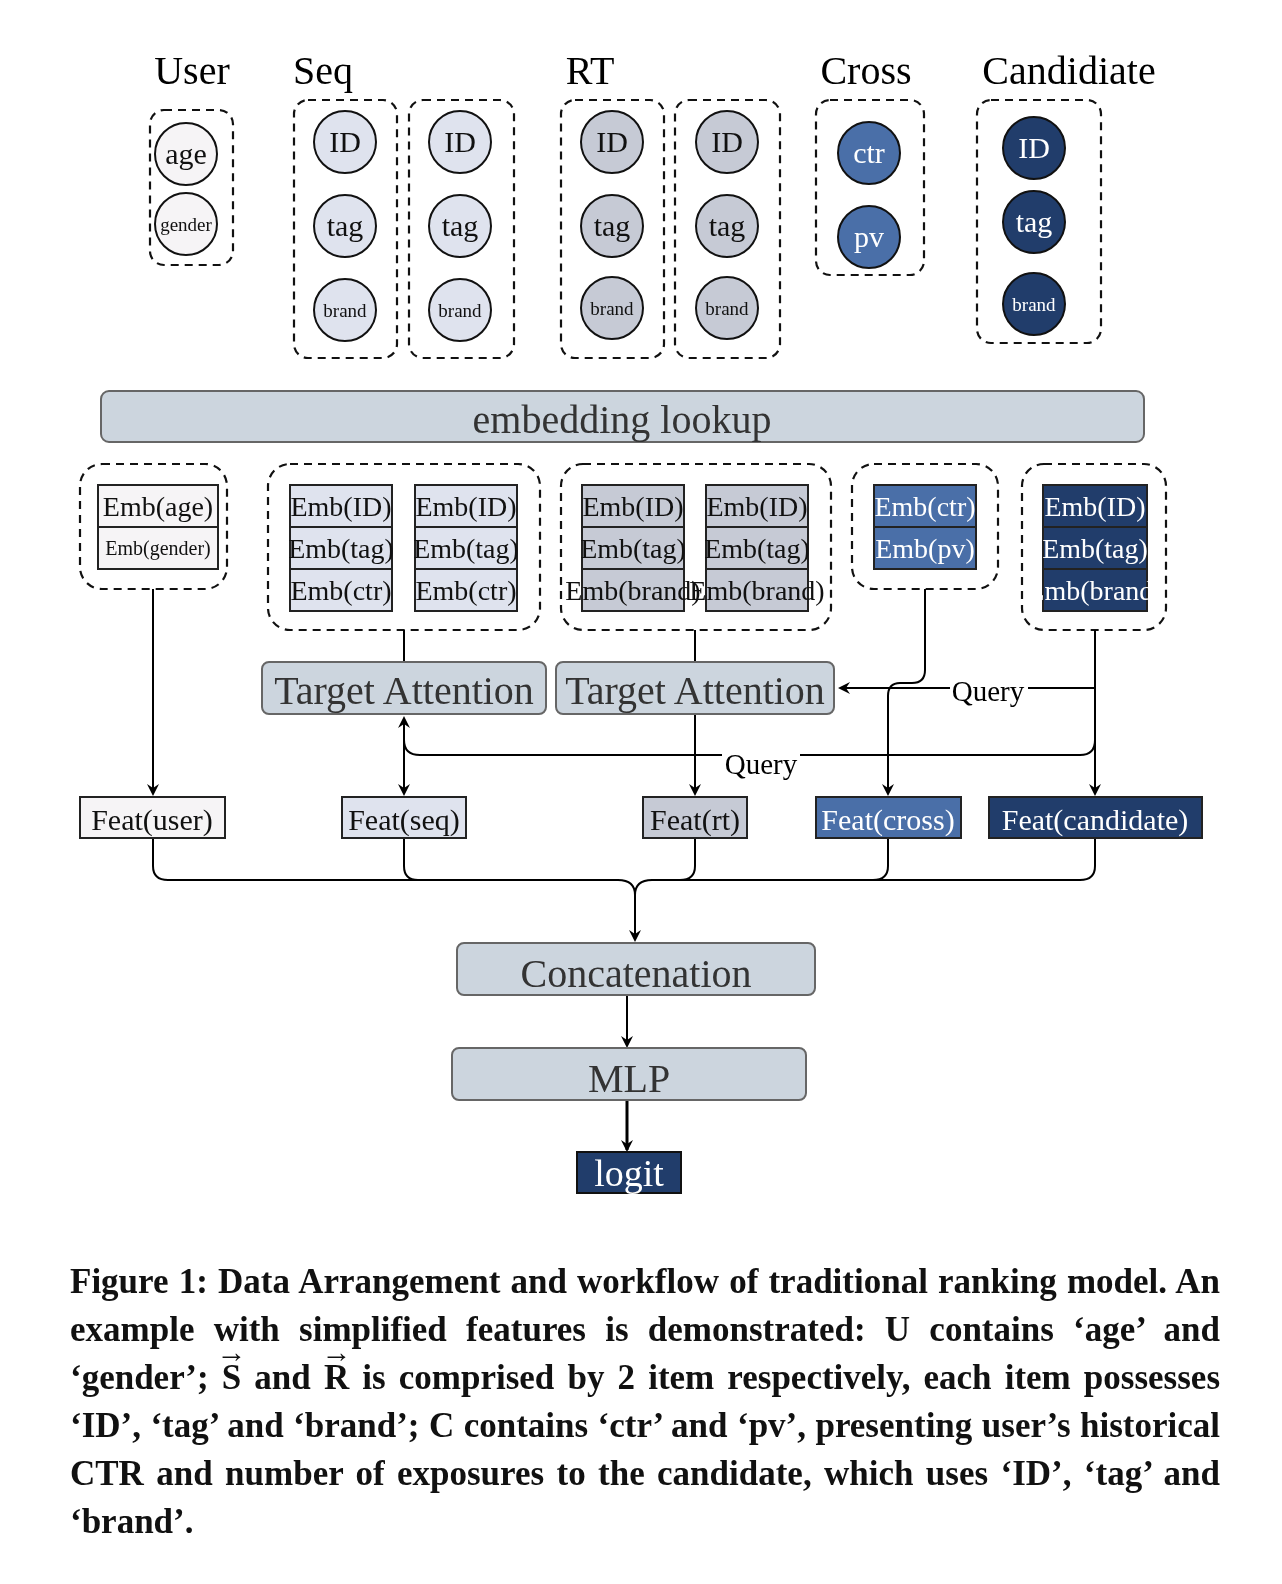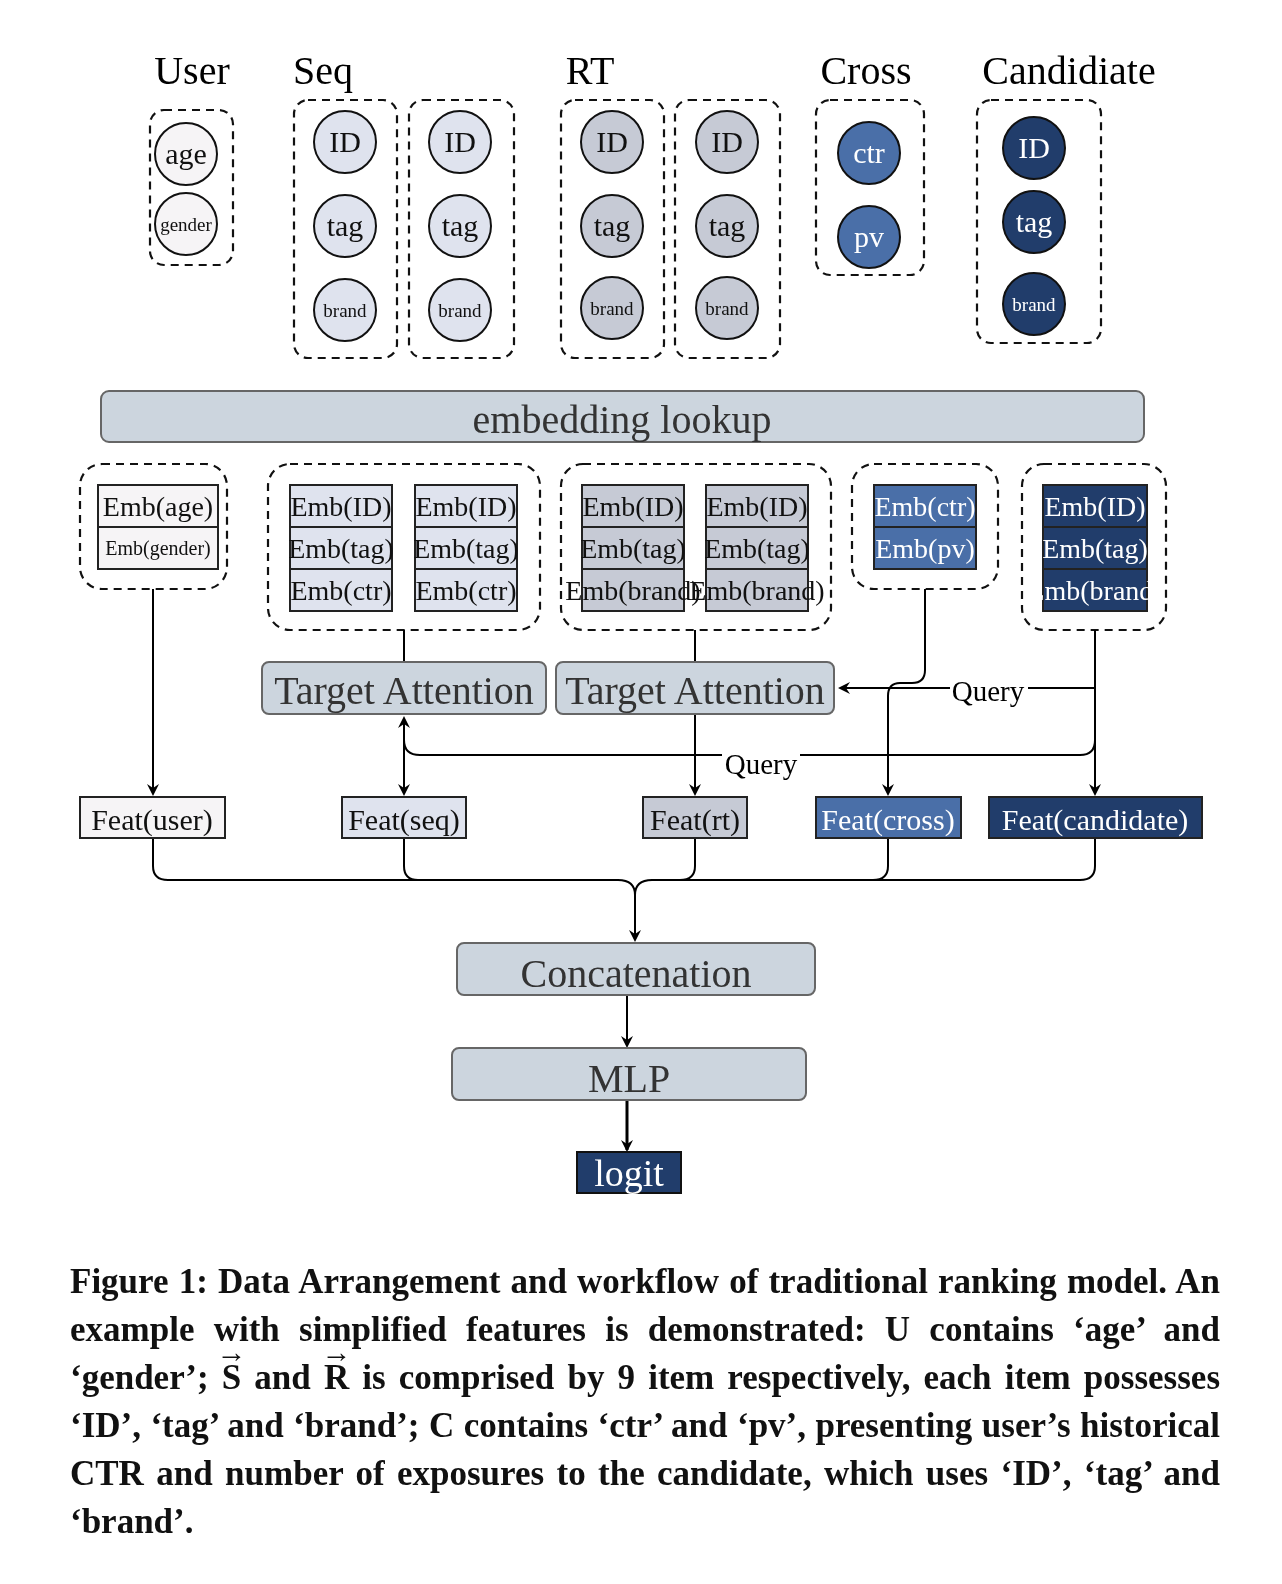--- a/index.html
+++ b/index.html
@@ -196,15 +196,15 @@
   <rect x="452" y="1048" width="354" height="52" rx="7" fill="#ccd5de" stroke="#666" stroke-width="2"></rect>
   <text class="serif" x="629" y="1092" font-size="40" text-anchor="middle" fill="#333">MLP</text>
 
   <rect x="577" y="1152" width="104" height="41" fill="#213d6b" stroke="#111" stroke-width="2"></rect>
   <text class="serif" x="629" y="1186" font-size="38" text-anchor="middle" fill="#fff">logit</text>
 </svg>
 
 <div class="caption">
   <p>
     <span>Figure 1: Data Arrangement and workflow of traditional ranking model. An example with simplified features is demonstrated: U contains ‘age’ and ‘gender’;</span>
-    <span class="vec">S</span><span> and </span><span class="vec">R</span><span> is comprised by 9 item respectively, each item possesses ‘ID’, ‘tag’ and ‘brand’; C contains ‘ctr’ and ‘pv’, presenting user’s historical CTR and number of exposures to the candidate, which uses ‘ID’, ‘tag’ and ‘brand’.</span>
+    <span class="vec">S</span><span> and </span><span class="vec">R</span><span> is comprised by 2 item respectively, each item possesses ‘ID’, ‘tag’ and ‘brand’; C contains ‘ctr’ and ‘pv’, presenting user’s historical CTR and number of exposures to the candidate, which uses ‘ID’, ‘tag’ and ‘brand’.</span>
   </p>
 </div>
 
 </body></html>

